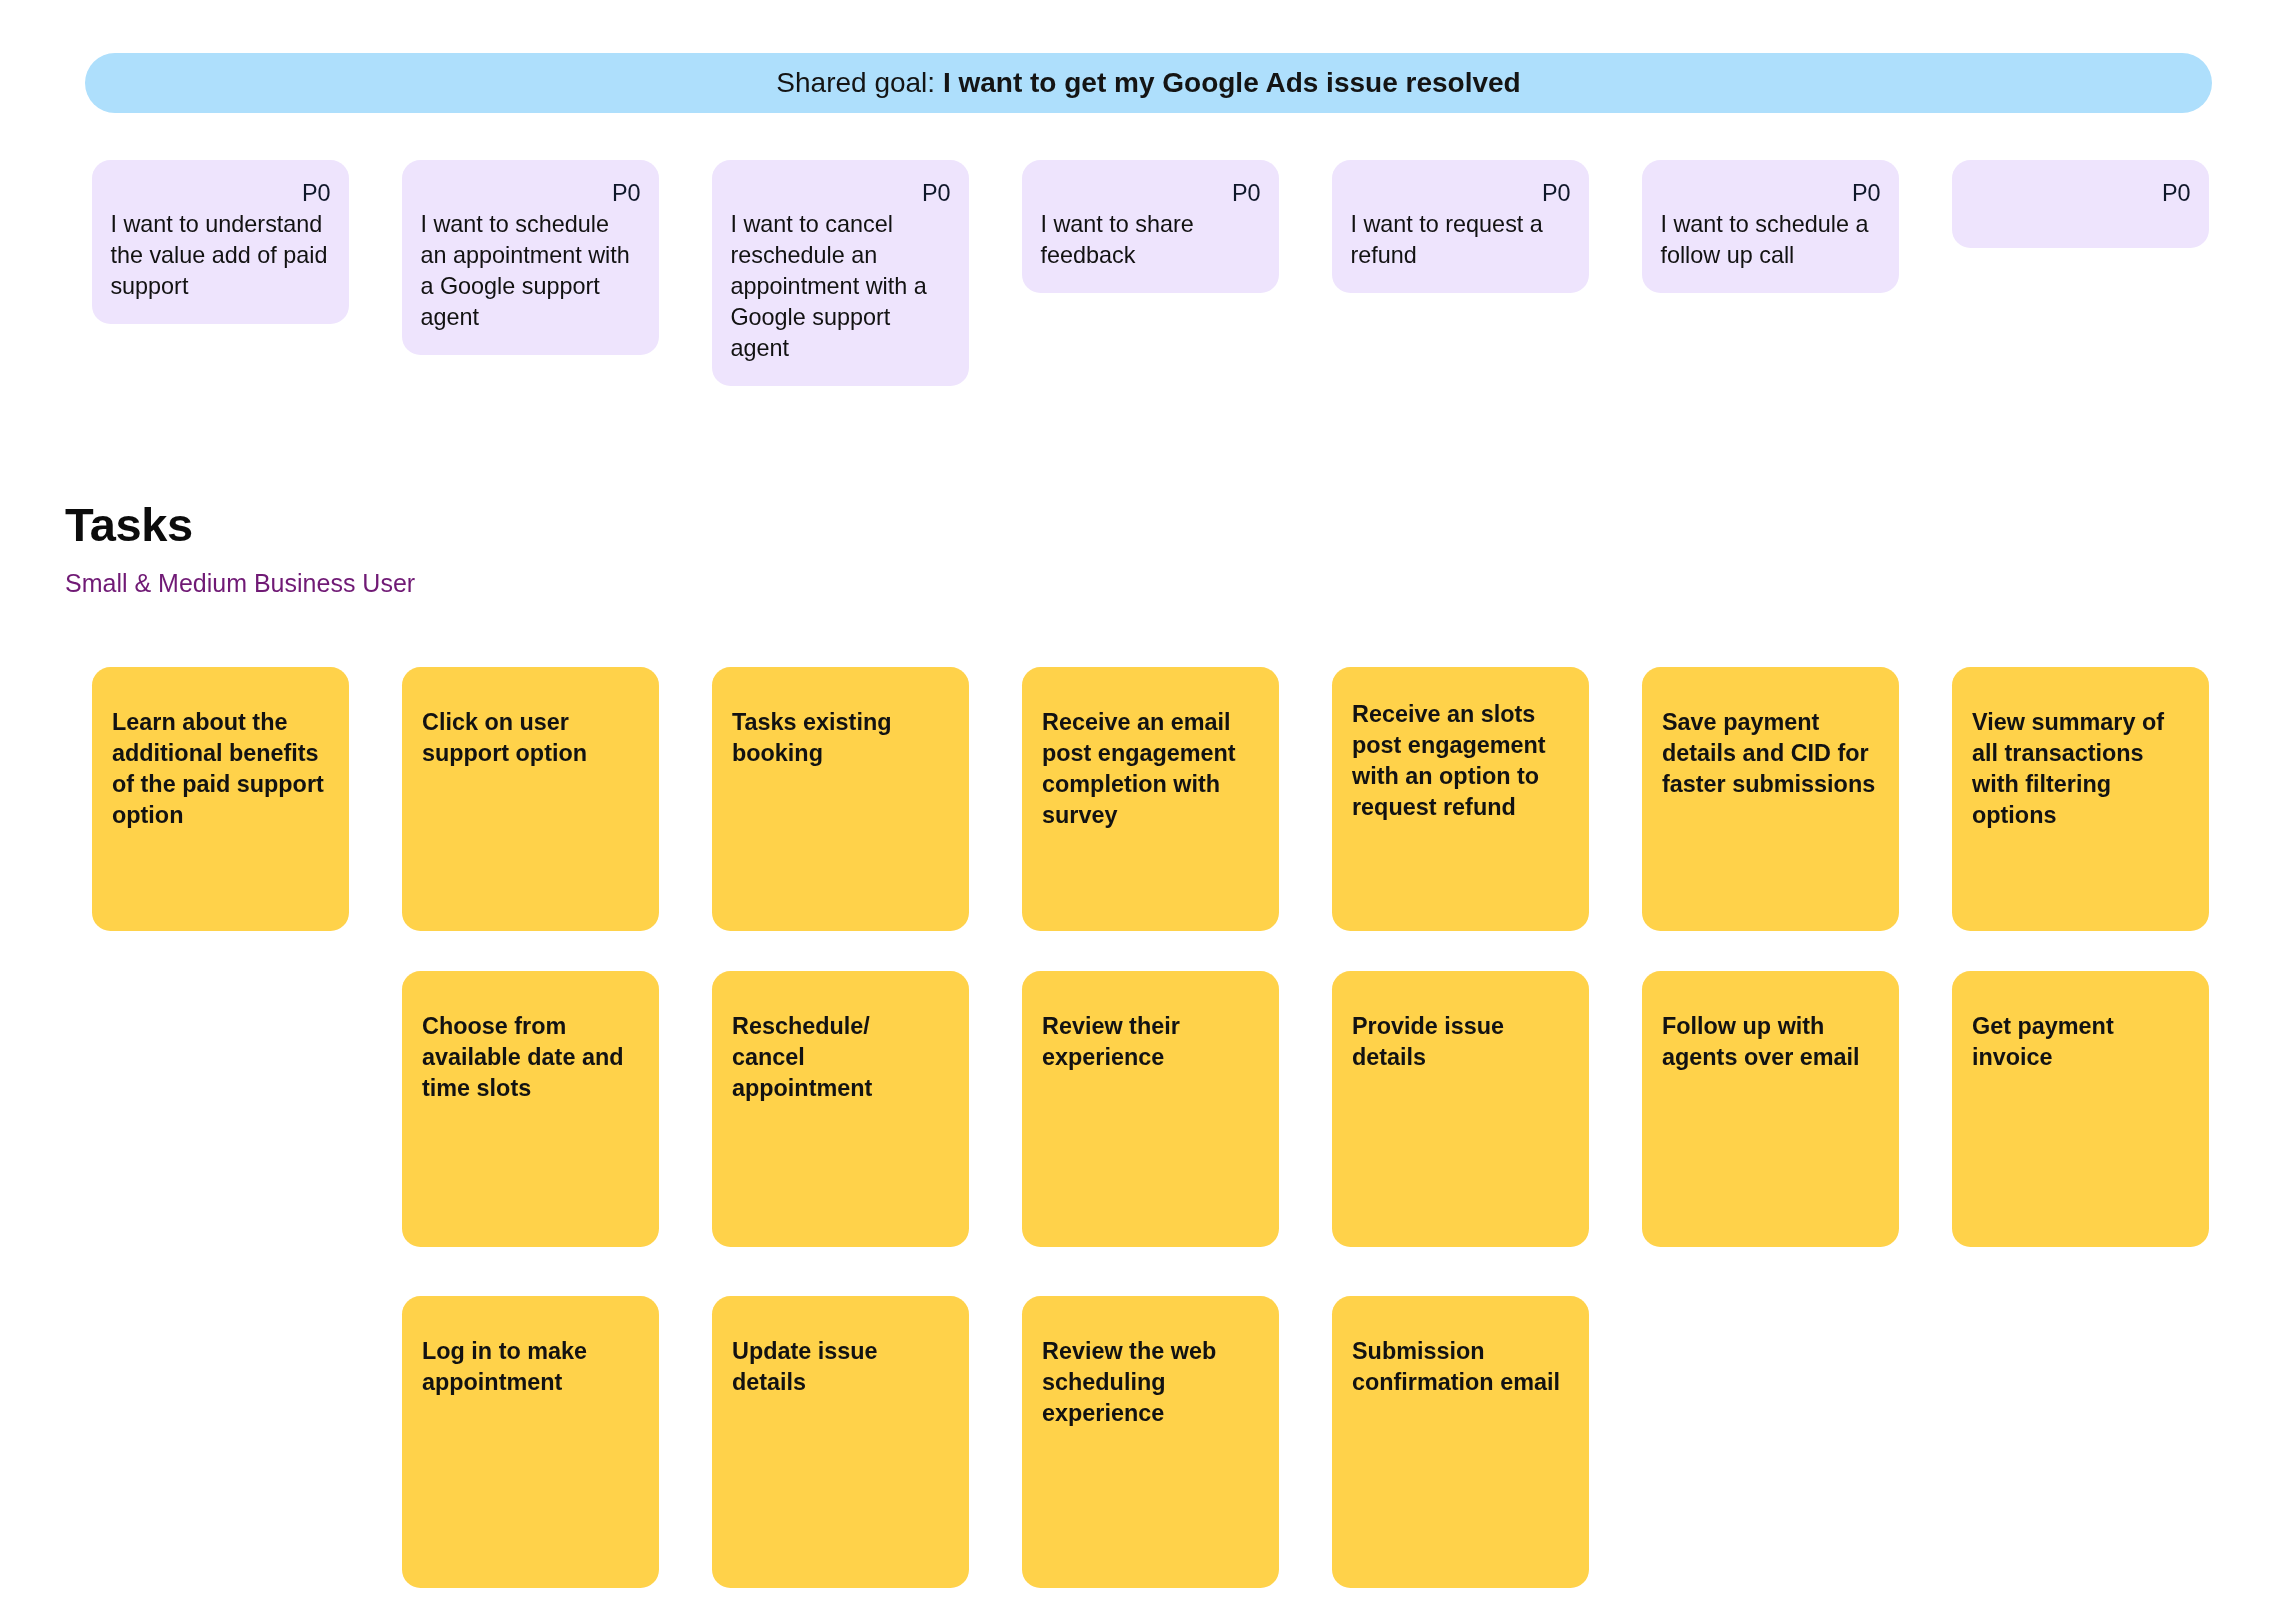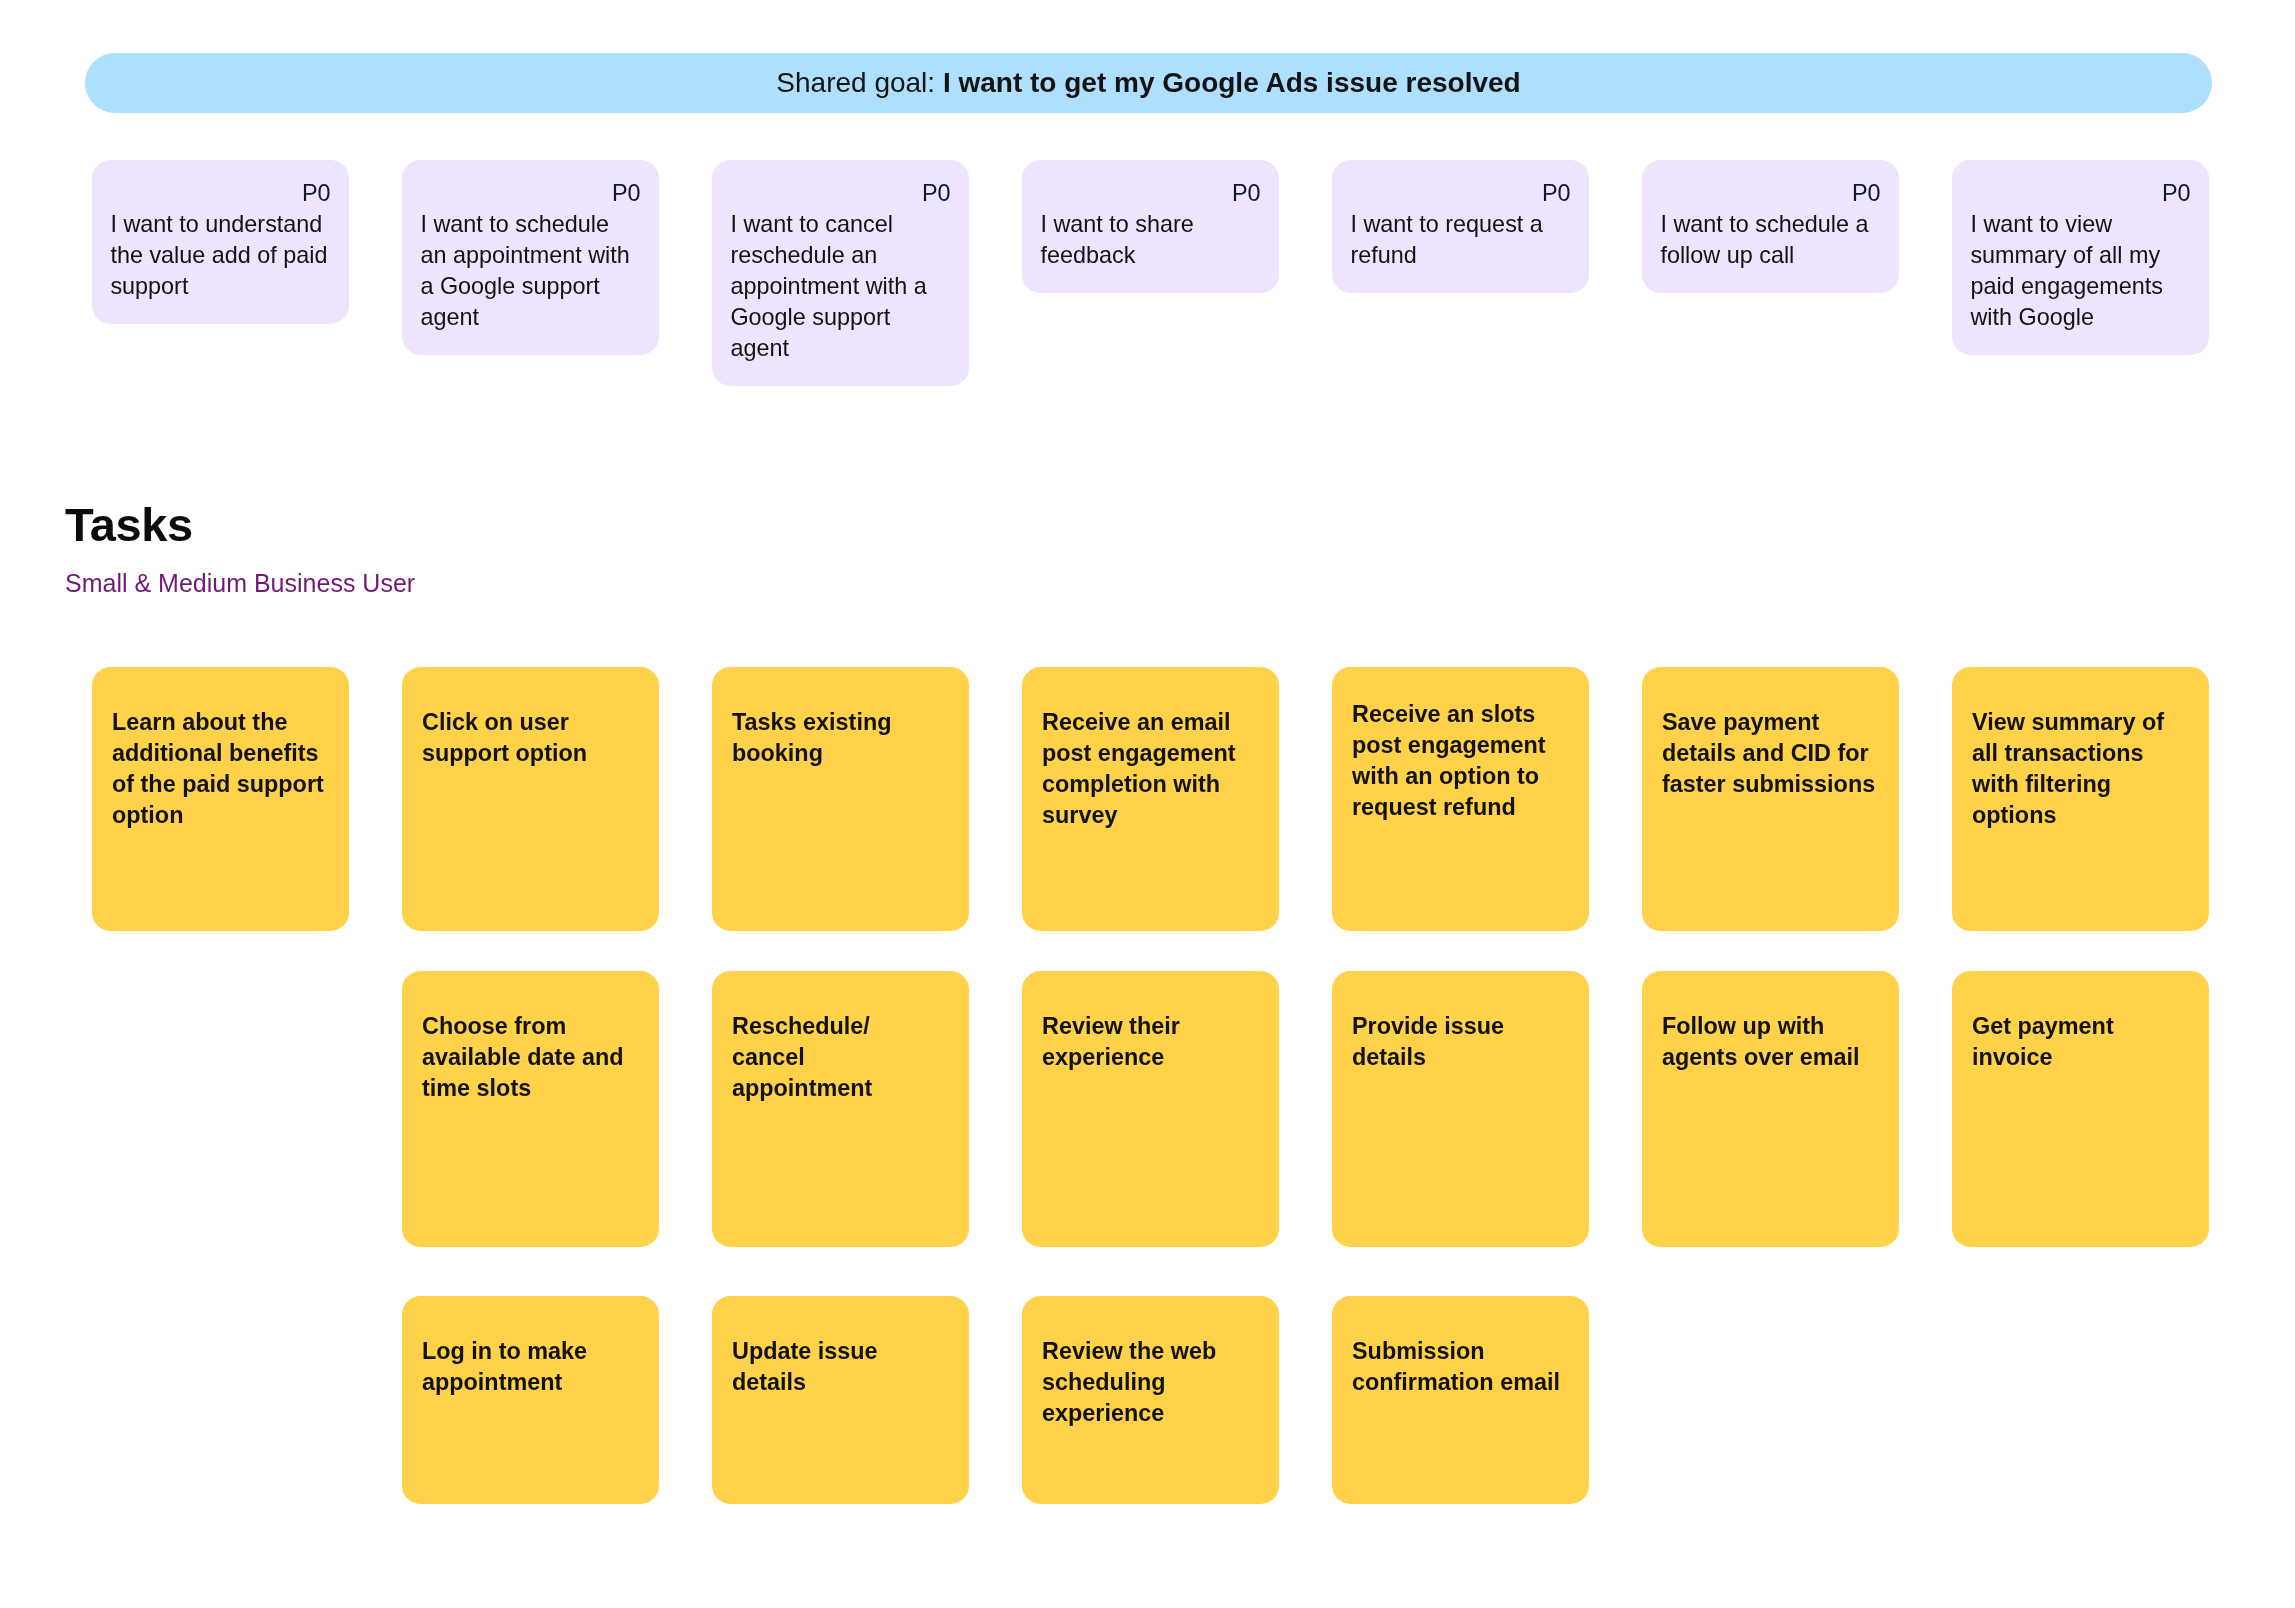--- a/index.html
+++ b/index.html
@@ -122,21 +122,21 @@
 
   .task-card {
     background: #ffd24a;
     border-radius: 18.4px;
     box-sizing: border-box;
     padding: 40px 20px 20px 20px;
     display: block;
   }
   .task-row-1 .task-card { height: 264px; }
   .task-row-2 .task-card { height: 276px; }
-  .task-row-3 .task-card { height: 208px; }
+  .task-row-3 .task-card { height: 292px; }
   .task-row-1 .task-card.tall { height: 264px; padding-top: 32px; }
 
   .task-text {
     font-size: 23.4px;
     line-height: 1.33;
     font-weight: 700;
     color: #121212;
     white-space: pre-line;
   }
 </style>
@@ -176,21 +176,20 @@
       <div class="story-text">I want to request a refund</div>
     </div>
 
     <div class="story-card">
       <div class="story-priority">P0</div>
       <div class="story-text">I want to schedule a follow up call</div>
     </div>
 
     <div class="story-card">
       <div class="story-priority">P0</div>
-      <div class="story-text">I want to view summary of all my paid engagements with Google</div>
     </div>
 
   </div>
 
   <div class="section-heading">Tasks</div>
   <div class="section-subheading">Small &amp; Medium Business User</div>
 
   <div class="grid-row task-row-1">
     <div class="task-cell">
       <div class="task-card">

